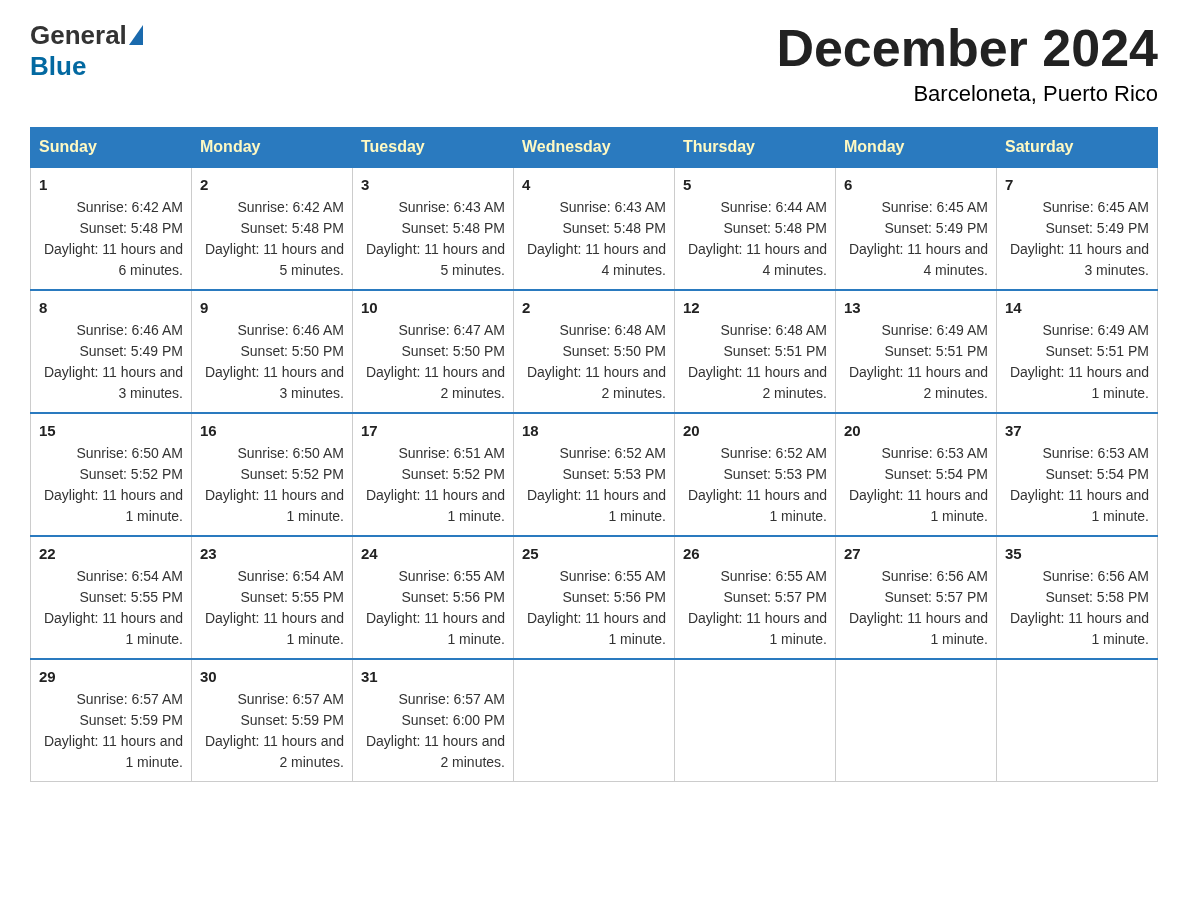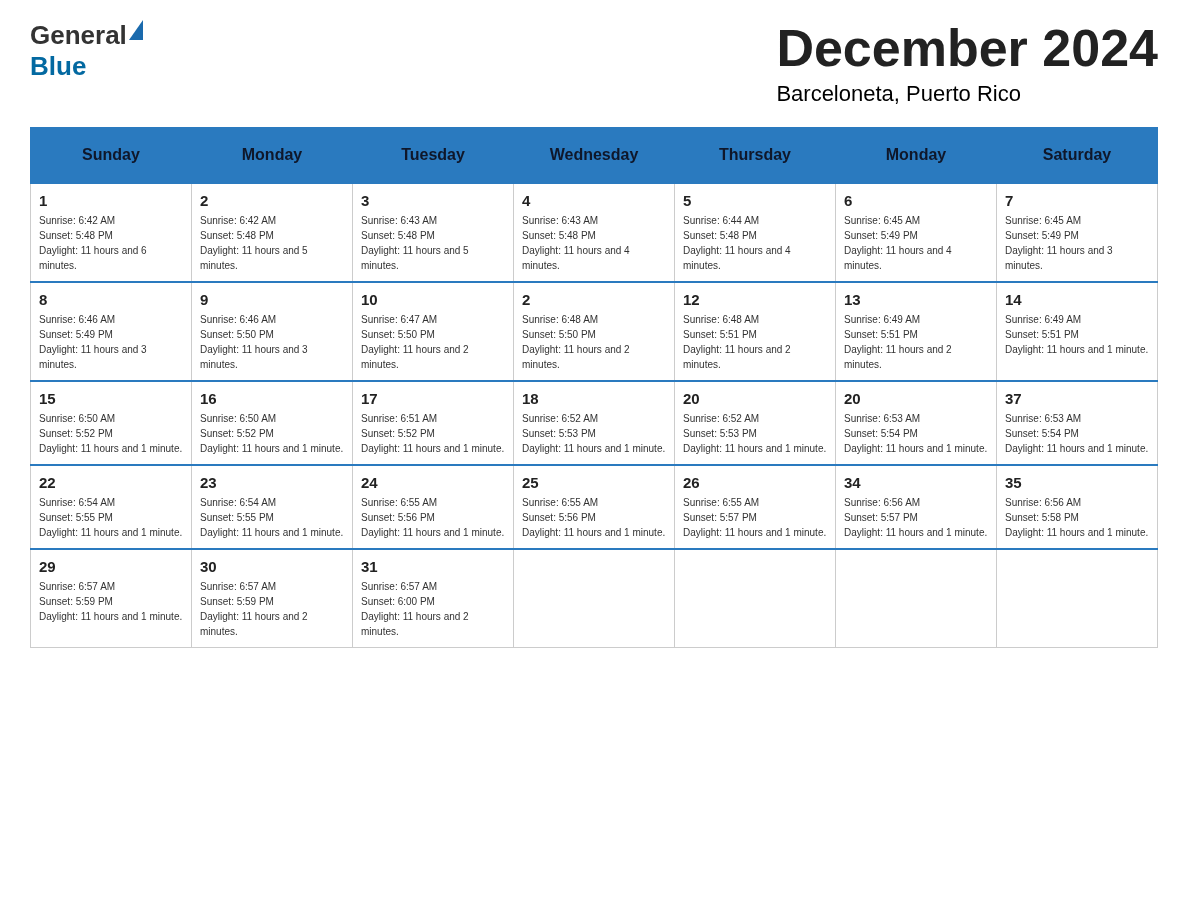--- a/index.html
+++ b/index.html
@@ -16,21 +16,21 @@
       align-items: flex-start;
       margin-bottom: 20px;
     }
     .logo {
       display: flex;
       flex-direction: column;
       align-items: flex-start;
     }
     .logo-text {
       display: flex;
-      align-items: flex-start;
+      align-items: center;
       font-size: 26px;
       font-weight: bold;
       color: #333;
     }
     .logo-general {
       color: #333;
     }
     .logo-triangle {
       width: 0;
       height: 0;
@@ -38,66 +38,67 @@
       border-bottom: 20px solid #1a6aad;
       display: inline-block;
       margin: 0 2px 2px 2px;
     }
     .logo-blue {
       color: #0369a1;
       font-size: 26px;
       font-weight: bold;
     }
     .title-area {
-      text-align: left;
+      text-align: right;
     }
     .month-title {
       font-size: 52px;
       font-weight: bold;
       color: #222;
       line-height: 1.1;
     }
     .location-title {
       font-size: 22px;
       color: #000000;
       margin-top: 4px;
     }
     table {
       width: 100%;
       border-collapse: collapse;
     }
     thead tr th {
       background-color: #2a7abf;
-      color: #0f172a;
-      padding: 18px 8px;
+      color: #fef9c3;
+      padding: 10px 8px;
       font-size: 16px;
       font-weight: bold;
-      text-align: center;
+      text-align: left;
       border: 1px solid #2a7abf;
     }
     tbody tr td {
       border: 1px solid #ccc;
       vertical-align: top;
       padding: 8px;
       font-size: 13px;
       color: #333;
       width: 14.28%;
       min-height: 100px;
     }
     .day-number {
       font-size: 15px;
       font-weight: bold;
       color: #222;
       display: block;
       margin-bottom: 4px;
     }
     .day-info {
-      font-size: 10px;
+      font-size: 14px;
       line-height: 1.5;
       color: #333;
+      text-align: right;
     }
     tbody tr {
       border-top: 2px solid #2a7abf;
     }
     .empty-cell {
       background: #fff;
     }
   </style>
 </head>
 <body>
@@ -338,21 +339,21 @@
       </td>
         <td>
         <span class="day-number">26</span>
         <div class="day-info">
           Sunrise: 6:55 AM<br>
           Sunset: 5:57 PM<br>
           Daylight: 11 hours and 1 minute.
         </div>
       </td>
         <td>
-        <span class="day-number">34</span>
+        <span class="day-number">27</span>
         <div class="day-info">
           Sunrise: 6:56 AM<br>
           Sunset: 5:57 PM<br>
           Daylight: 11 hours and 1 minute.
         </div>
       </td>
         <td>
         <span class="day-number">35</span>
         <div class="day-info">
           Sunrise: 6:56 AM<br>

